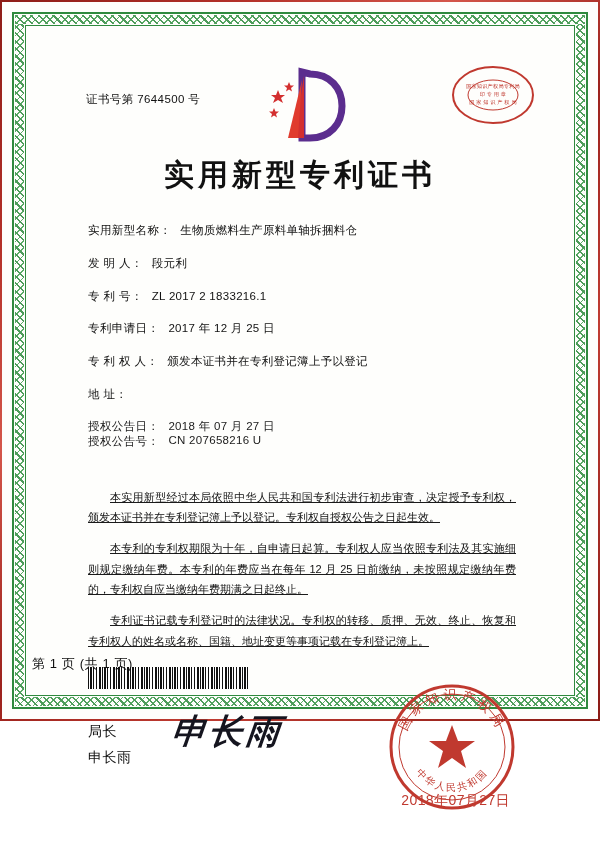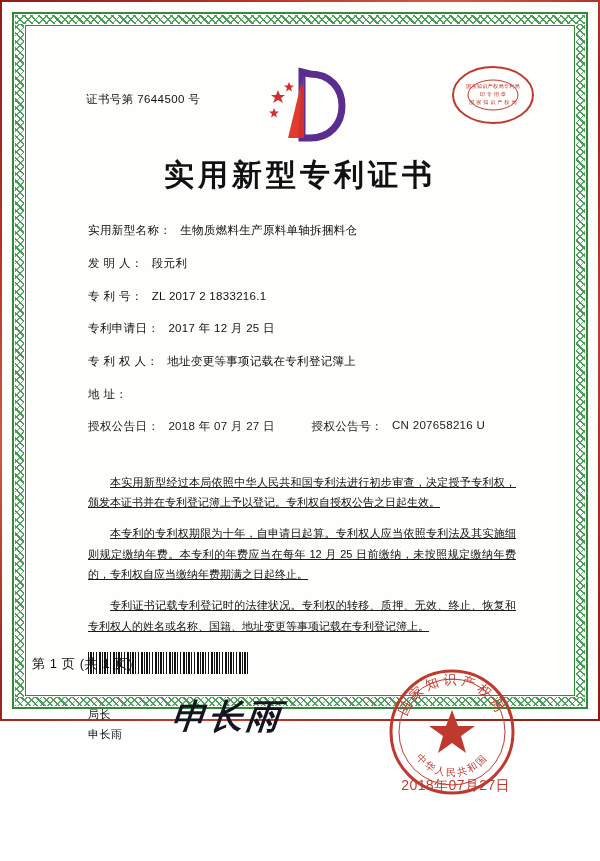--- a/index.html
+++ b/index.html
@@ -159,20 +159,21 @@
   .field-value {
     flex: 1 1 auto;
     margin-left: 9px;
     letter-spacing: 0.3px;
   }
   .field-row-split {
     display: flex;
     align-items: baseline;
     margin-bottom: 15px;
     font-size: 11.5px;
+    flex-direction: column;
   }
   .split-left { flex: 0 0 52%; display: flex; }
   .split-right { flex: 1 1 auto; display: flex; }
 
   
   .paragraphs {
     padding: 12px 24px 0 28px;
     text-decoration: underline;
   }
   .para {
@@ -199,21 +200,21 @@
   
   .signature-block {
     position: relative;
     margin-top: 8px;
     height: 110px;
   }
   .sig-labels {
     position: absolute;
     left: 28px;
     top: 22px;
-    font-size: 11px;
+    font-size: 14px;
     line-height: 1.85;
     color: #111;
     letter-spacing: 0.5px;
   }
   .sig-handwriting {
     position: absolute;
     left: 112px;
     top: 12px;
     font-family: "DejaVu Serif", "Liberation Serif", serif;
     font-size: 34px;
@@ -305,21 +306,21 @@
         <div class="field-row">
           <span class="field-label">专 利 号：</span>
           <span class="field-value">ZL 2017 2 1833216.1</span>
         </div>
         <div class="field-row">
           <span class="field-label">专利申请日：</span>
           <span class="field-value">2017 年 12 月 25 日</span>
         </div>
         <div class="field-row">
           <span class="field-label">专 利 权 人：</span>
-          <span class="field-value">地址变更等事项记载在专利登记簿上</span>
+          <span class="field-value">颁发本证书并在专利登记簿上予以登记</span>
         </div>
         <div class="field-row">
           <span class="field-label">地 址：</span>
         </div>
 
         <div class="field-row-split">
           <span class="split-left">
             <span class="field-label">授权公告日：</span>
             <span class="field-value">2018 年 07 月 27 日</span>
           </span>

